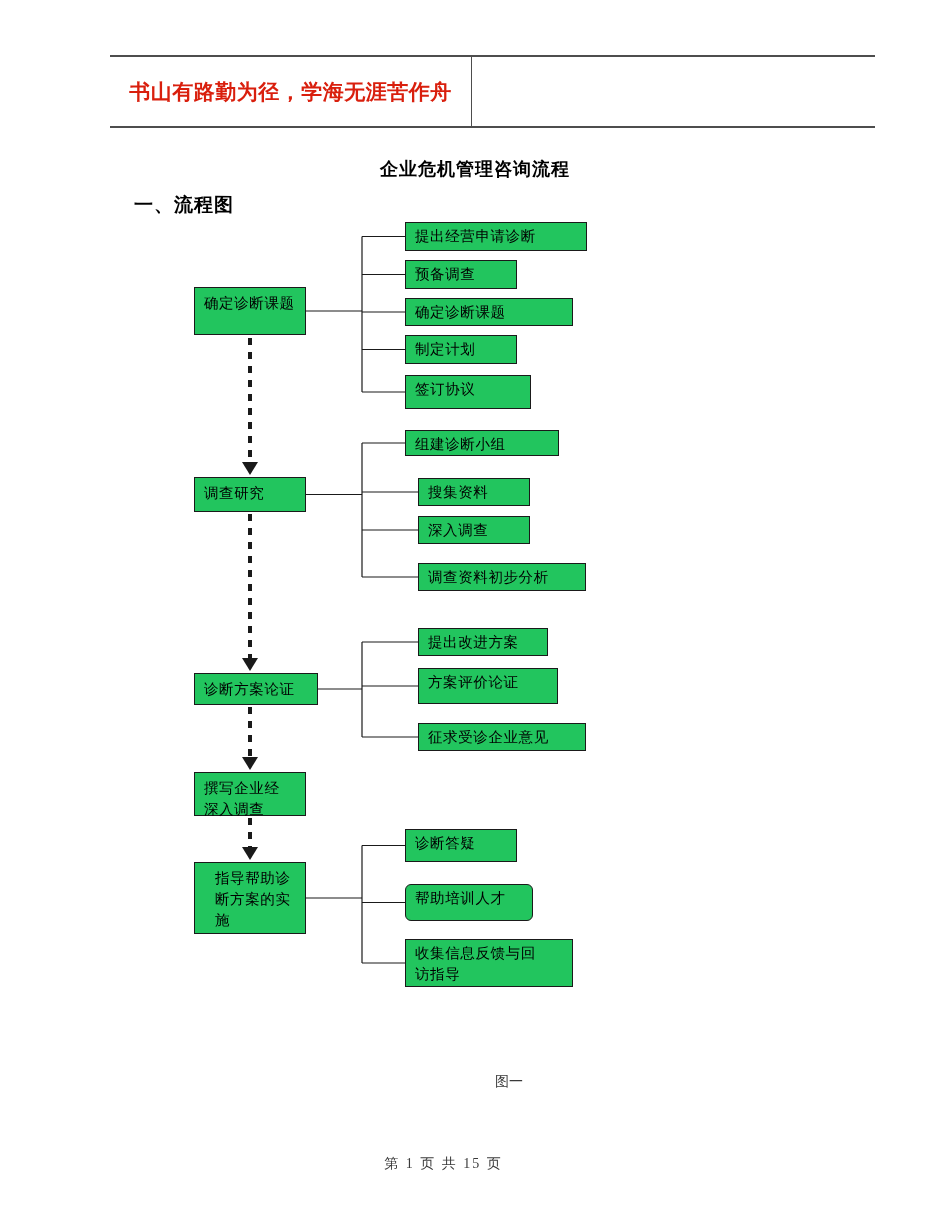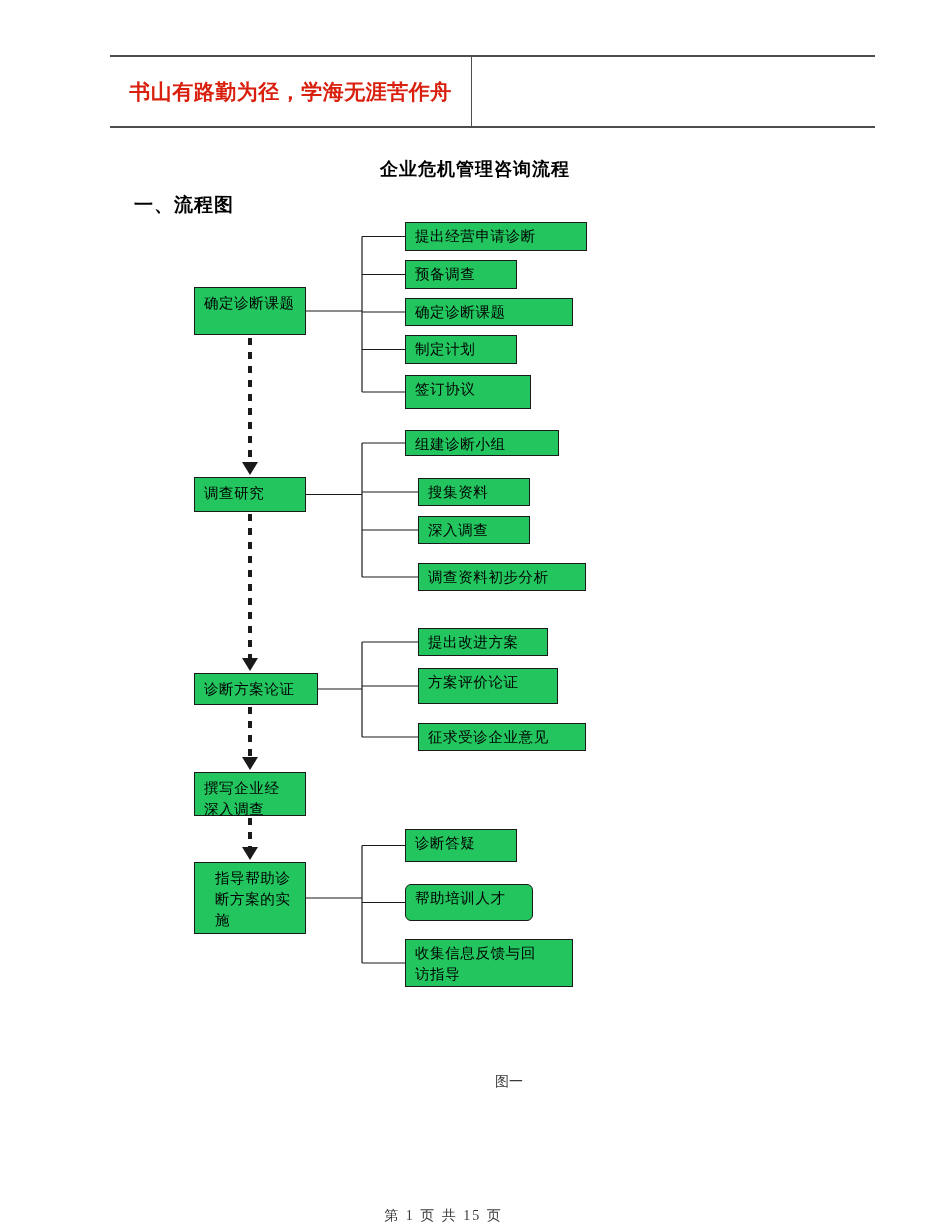--- a/index.html
+++ b/index.html
@@ -118,21 +118,21 @@
     position: absolute;
     left: 495px;
     top: 1073px;
     font-size: 14px;
     font-family: "Liberation Serif", "DejaVu Serif", serif;
     color: #3a3a3a;
   }
   #footer-page {
     position: absolute;
     left: 0;
-    top: 1207px;
+    top: 1155px;
     width: 950px;
     text-align: center;
     padding-right: 63px;
     box-sizing: border-box;
     font-size: 14px;
     font-family: "Liberation Serif", "DejaVu Serif", serif;
     color: #3a3a3a;
     letter-spacing: 2px;
   }
 </style>

